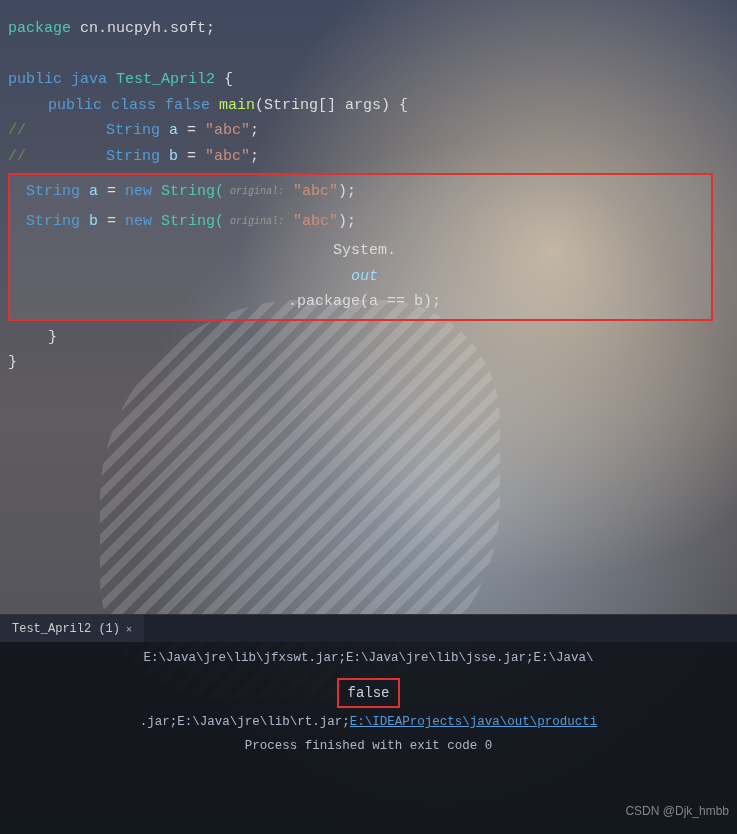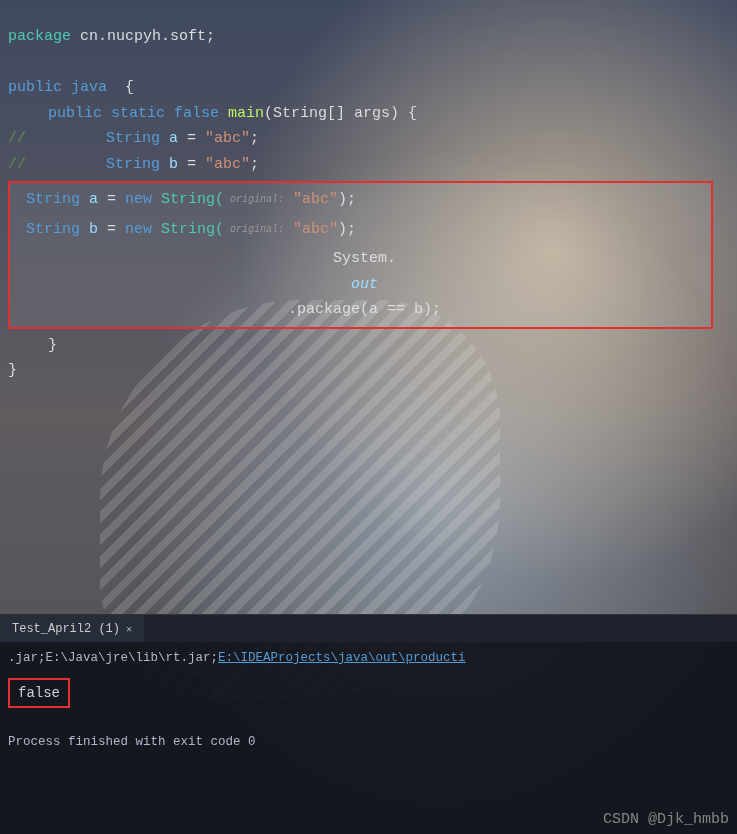--- a/index.html
+++ b/index.html
@@ -37,21 +37,21 @@
         rgba(255,255,255,0.15) 8px,
         rgba(255,255,255,0.15) 16px
       );
       z-index: 0;
       border-radius: 50% 30% 50% 30%;
     }
 
     .code-area {
       position: relative;
       z-index: 1;
-      padding: 24px 8px;
+      padding: 16px 8px;
       font-size: 15px;
       line-height: 1.7;
     }
 
     .code-line {
       display: flex;
       align-items: center;
       white-space: pre;
       color: #c8d0e0;
     }
@@ -71,20 +71,21 @@
       width: calc(100% - 16px);
     }
 
     .bottom-panel {
       position: absolute;
       bottom: 0; left: 0; right: 0;
       height: 220px;
       background: rgba(15, 18, 25, 0.92);
       z-index: 2;
       font-size: 13px;
+      text-align: center;
     }
 
     .tab-bar {
       display: flex;
       align-items: center;
       background: rgba(30, 35, 45, 0.95);
       height: 28px;
       border-top: 1px solid #333;
     }
 
@@ -121,30 +122,30 @@
       display: inline-block;
       border: 2px solid #e03030;
       padding: 2px 8px;
       color: #c8d0e0;
       font-size: 14px;
       margin: 4px 0;
     }
 
     .process-line {
       color: #b0b8cc;
-      margin-top: 20px;
+      margin-top: 4px;
     }
 
     .watermark {
       position: absolute;
-      bottom: 6px;
+      bottom: 16px;
       right: 8px;
       color: rgba(180,180,180,0.7);
-      font-size: 15px;
-      font-family: Liberation Mono, monospace;
+      font-size: 12px;
+      font-family: Liberation Sans, sans-serif;
       z-index: 3;
     }
 
     .indent1 { display: inline-block; width: 40px; }
     .indent2 { display: inline-block; width: 80px; }
   </style>
 </head>
 <body>
 
 <div class="anime-bg"></div>
@@ -155,27 +156,27 @@
   
   <div class="code-line">
     <span class="kw-green">package </span><span class="kw-white" style="color:#dcdcdc">cn.nucpyh.soft;</span>
   </div>
 
   
   <div class="code-line">&nbsp;</div>
 
   
   <div class="code-line">
-    <span class="kw-purple">public </span><span class="kw-purple">java </span><span class="kw-white"> {</span>
+    <span class="kw-purple">public </span><span class="kw-purple">java </span><span style="color:#4ec9b0">Test_April2</span><span class="kw-white"> {</span>
   </div>
 
   
   <div class="code-line">
     <span class="indent1"></span>
-    <span class="kw-purple">public </span><span class="kw-purple">static </span><span class="kw-purple">false </span><span style="color:#bef264">main</span><span class="kw-white">(String[] args) {</span>
+    <span class="kw-purple">public </span><span class="kw-purple">class </span><span class="kw-purple">false </span><span style="color:#bef264">main</span><span class="kw-white">(String[] args) {</span>
   </div>
 
   
   <div class="code-line">
     <span class="kw-comment">//</span><span class="indent2"></span>
     <span class="kw-purple">String </span><span style="color:#9cdcfe">a</span><span class="kw-white"> = </span><span class="kw-string">"abc"</span><span class="kw-white">;</span>
   </div>
 
   
   <div class="code-line">
@@ -217,26 +218,29 @@
 
   <div class="tab-bar">
     <div class="tab-item">
       <span>Test_April2 (1)</span>
       <span class="tab-close">✕</span>
     </div>
   </div>
 
   <div class="console-content">
     <div>
-      <span>.jar;E:\Java\jre\lib\rt.jar;</span><span class="console-path">E:\IDEAProjects\java\out\producti</span>
-    </div>
-
+      <span>E:\Java\jre\lib\jfxswt.jar;E:\Java\jre\lib\jsse.jar;E:\Java\</span>
+    </div>
     <div style="margin-top: 6px;">
       <span class="false-box">false</span>
     </div>
 
+    <div>
+      <span>.jar;E:\Java\jre\lib\rt.jar;</span><span class="console-path">E:\IDEAProjects\java\out\producti</span>
+    </div>
+
     <div class="process-line">
       <span>Process </span><span>finished</span><span> with exit code 0</span>
     </div>
   </div>
 </div>
 
 <div class="watermark">CSDN @Djk_hmbb</div>
 
 </body></html>

